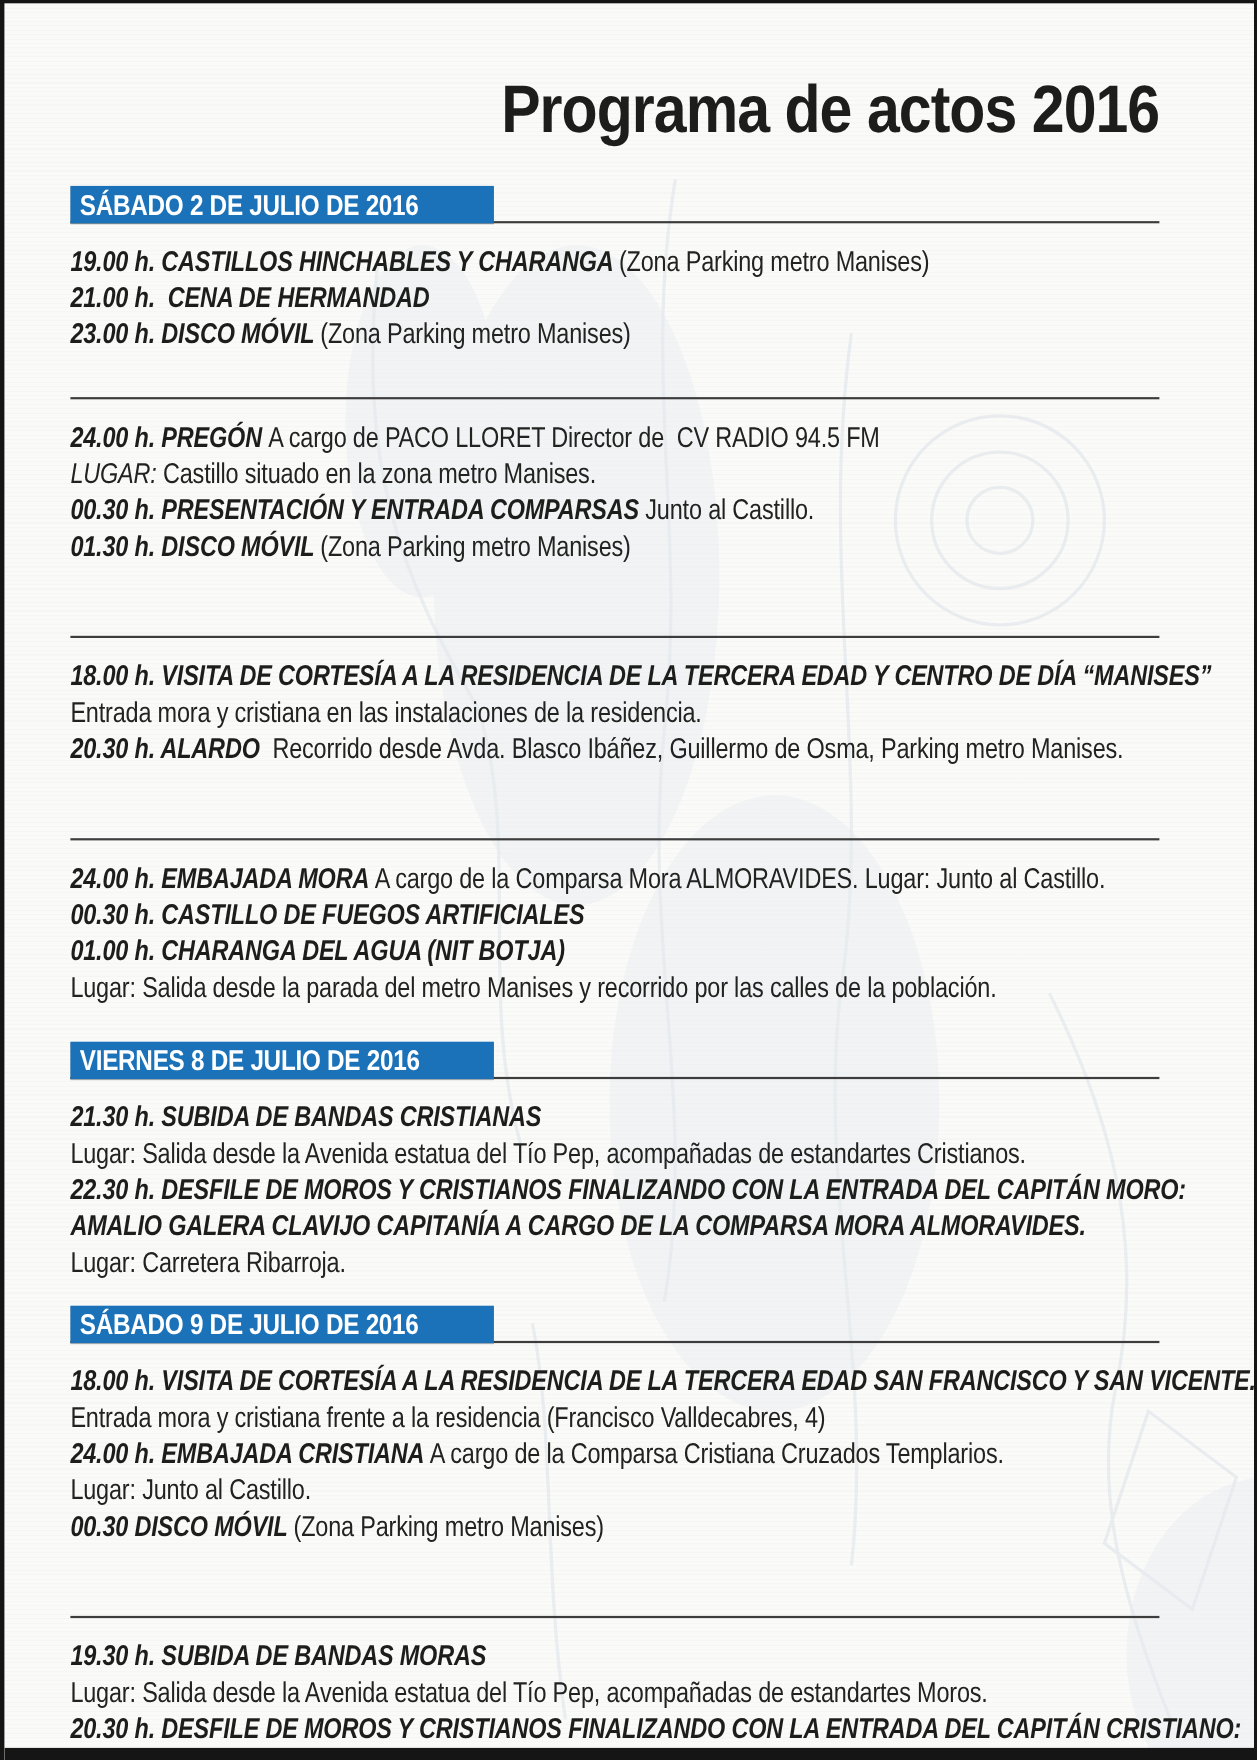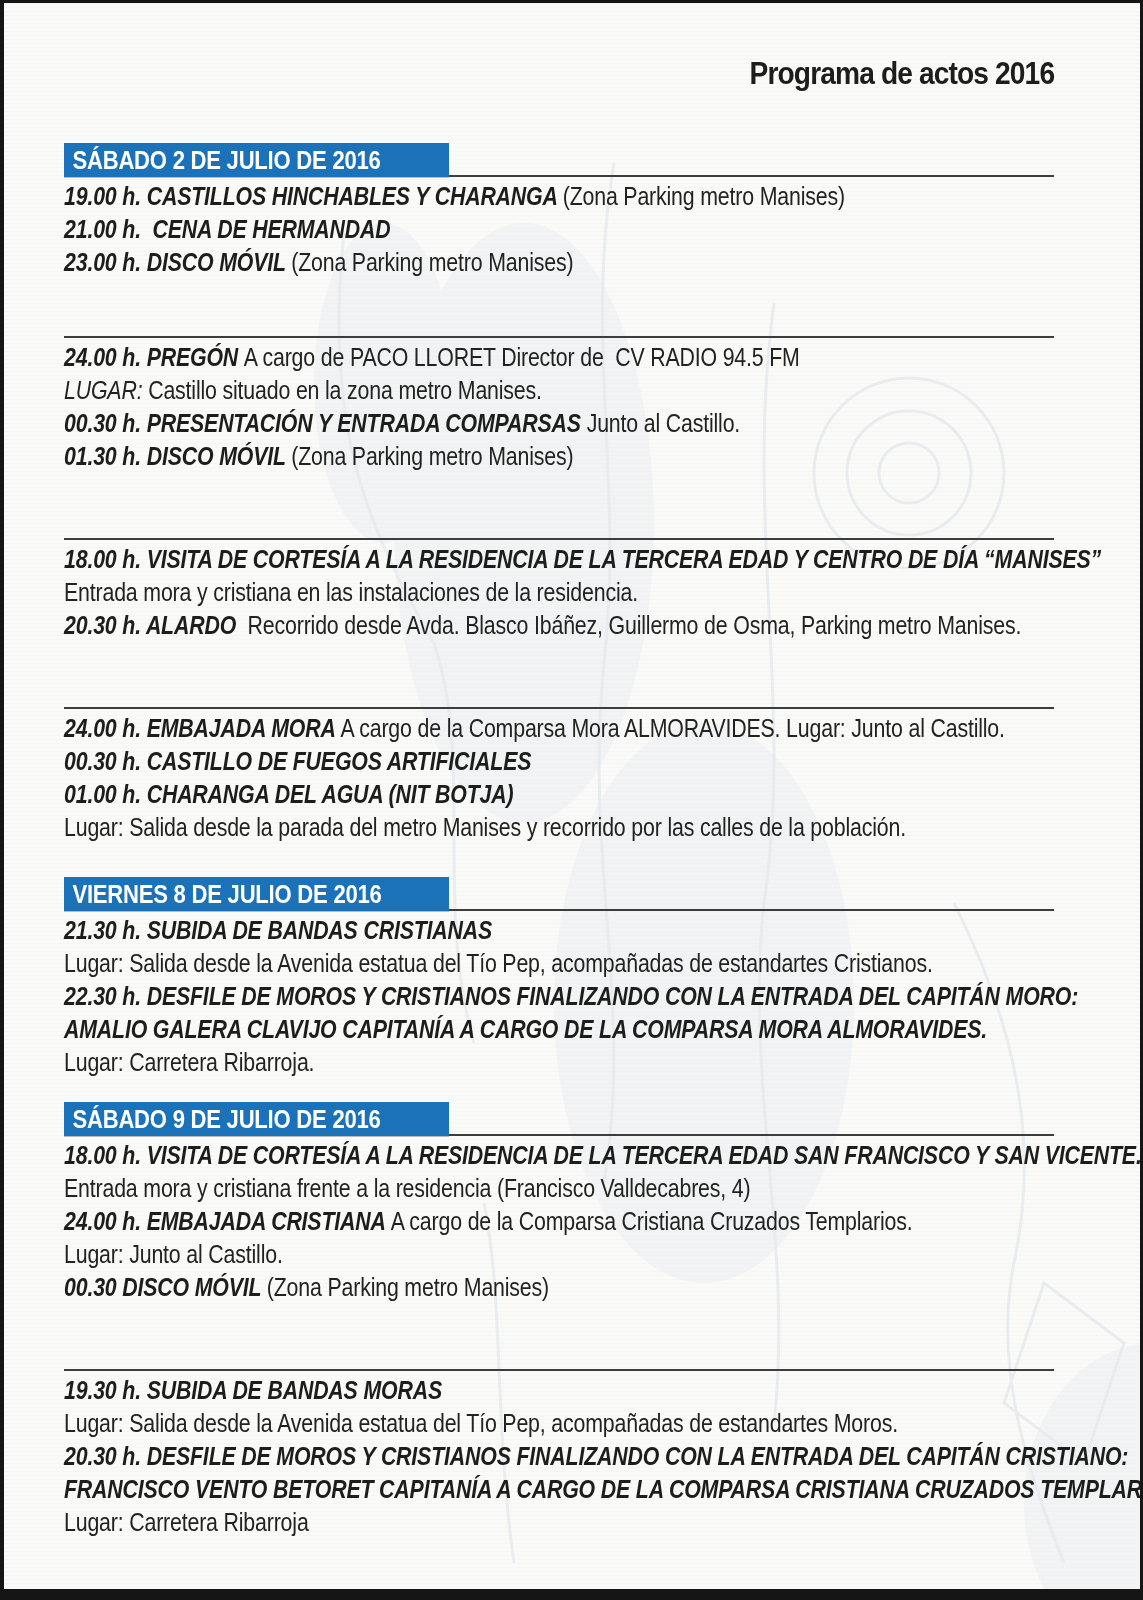--- a/index.html
+++ b/index.html
@@ -14,42 +14,42 @@
     background-image:repeating-linear-gradient(180deg, rgba(130,130,125,.035) 0 1px, rgba(0,0,0,0) 1px 4px);
     border-left:4px solid #151515;
     border-top:3px solid #151515;
     border-right:3px solid #151515;
     overflow:hidden;
   }
   .bottom-strip { position:absolute; left:0; right:0; bottom:0; height:11px; background:#151515; z-index:5; }
   .watermark { position:absolute; inset:0; z-index:0; pointer-events:none; }
   .content { position:relative; z-index:1; padding:0 86px 0 60px; }
   h1.title {
-    margin:44px 0 0 0; padding:0; text-align:right;
-    font-size:32px; line-height:52px; font-weight:bold; color:#1d1d1b;
+    margin:70px 0 0 0; padding:0; text-align:right;
+    font-size:61px; line-height:52px; font-weight:bold; color:#1d1d1b;
     letter-spacing:-1px; white-space:pre;
   }
   h1.title .squeeze { display:inline-block; transform:scaleX(.88); transform-origin:100% 50%; }
   #sections { margin-top:44px; }
   section.day { margin-bottom:33px; }
-  section.day:nth-of-type(1) { margin-bottom:25px; }
+  section.day:nth-of-type(1) { margin-bottom:9px; }
   section.day:nth-of-type(5) { margin-bottom:23px; }
   .day-head { position:relative; height:34px; }
   .day-rule { position:absolute; left:0; right:0; bottom:0; height:2px; background:#3d3d3d; }
   .day-bar {
     position:absolute; left:0; top:0; height:34px; width:385px;
     background:#1b72b8; z-index:2; display:flex; align-items:center;
     box-shadow:0 1px 0 rgba(0,0,0,.25);
   }
   .day-label {
     color:#ffffff; font-weight:bold; font-size:26px; white-space:pre;
     padding-left:10px; display:inline-block; transform:scaleX(.85); transform-origin:0 50%;
     letter-spacing:-0.3px;
   }
-  .lines { padding-top:3px; }
+  .lines { padding-top:18px; }
   p.line {
     margin:0; padding:0; font-size:26px; line-height:33px; color:#1d1d1b;
     white-space:pre; transform:scaleX(.82); transform-origin:0 50%;
     letter-spacing:-0.2px;
   }
   .seg-bi { font-weight:bold; font-style:italic; }
   .seg-r  { font-weight:normal; font-style:normal; color:#222220; }
   .seg-ri { font-weight:normal; font-style:italic; color:#222220; }
 </style>
 </head>

